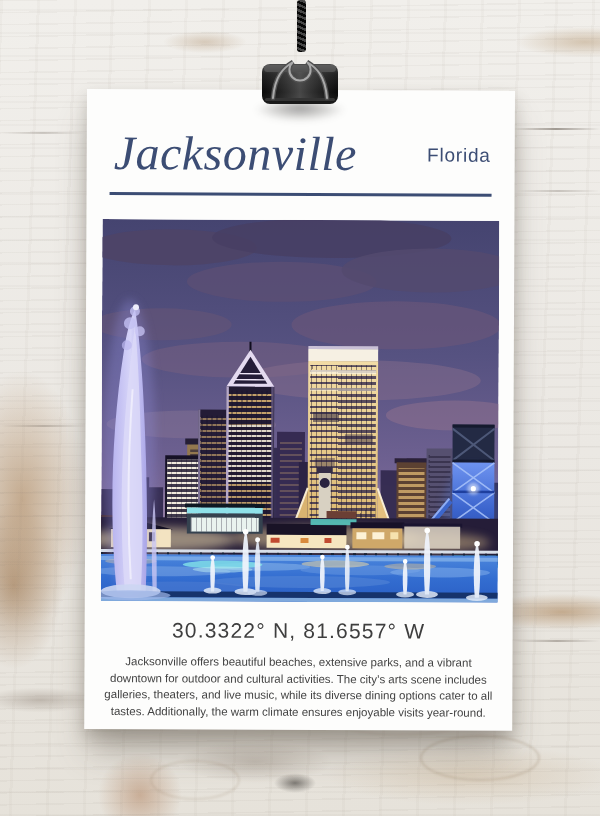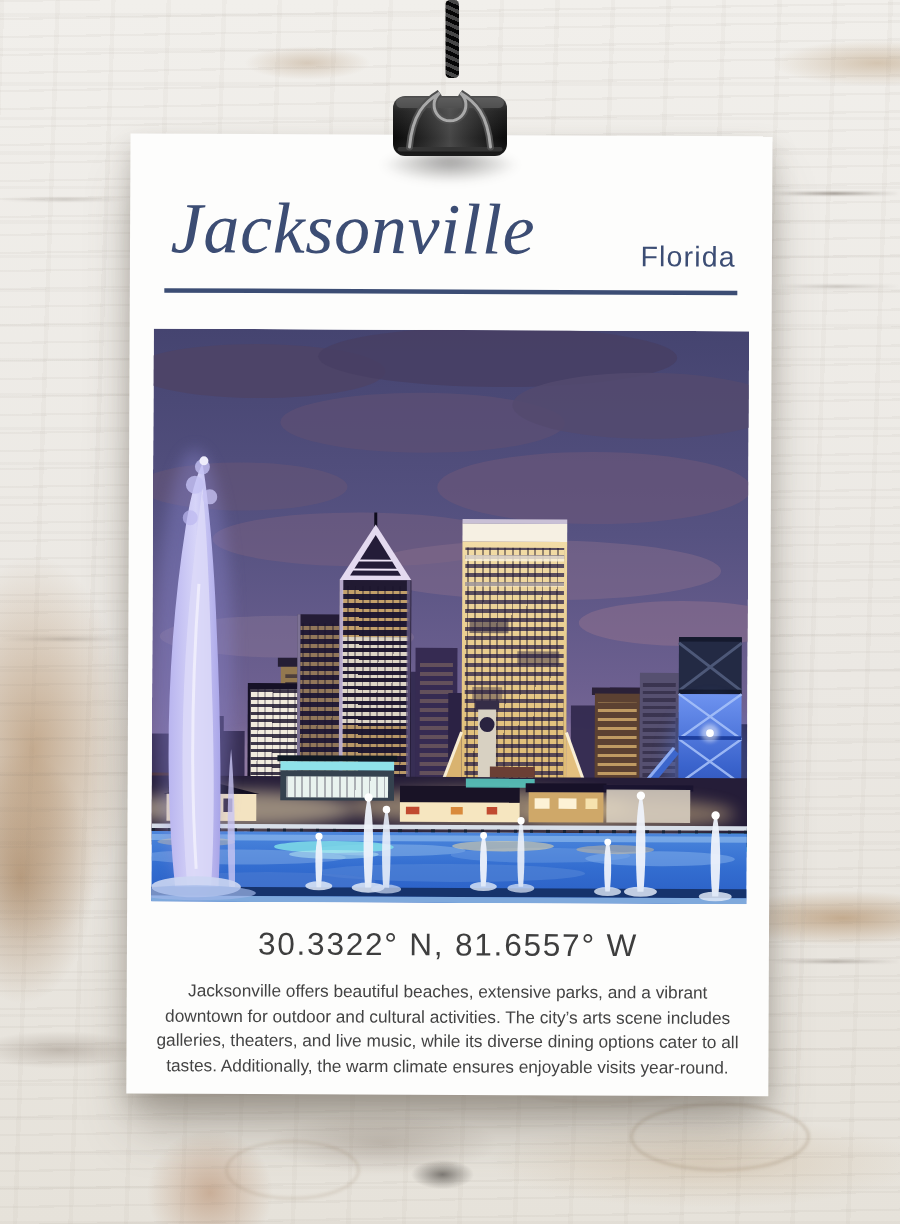--- a/index.html
+++ b/index.html
@@ -34,21 +34,21 @@
     background:linear-gradient(90deg, rgba(95,85,75,0), rgba(95,85,75,.55), rgba(95,85,75,0));}
   .grain-swirl{position:absolute;border:2px solid rgba(150,130,105,.28);border-radius:50%;filter:blur(1px);}
 
   
   .poster{position:absolute;left:87px;top:89px;width:428px;height:640px;background:#fdfdfc;
     transform:rotate(.25deg);transform-origin:top left;
     box-shadow:0 8px 16px rgba(95,86,74,.28), 0 26px 34px -6px rgba(95,86,74,.42);}
   .poster-header{position:absolute;left:0;top:0;width:100%;height:112px;}
   .poster-title{position:absolute;left:27px;top:40px;font-family:"Liberation Serif","DejaVu Serif",serif;
     font-style:italic;font-weight:500;font-size:48px;line-height:1;color:var(--accent);letter-spacing:.5px;}
-  .poster-region{position:absolute;right:24px;top:71px;font-size:19px;color:var(--accent);letter-spacing:.8px;}
+  .poster-region{position:absolute;right:24px;top:54px;font-size:19px;color:var(--accent);letter-spacing:.8px;}
   .title-rule{position:absolute;left:23px;top:103px;width:382px;height:3px;background:var(--accent);}
   .art-frame{position:absolute;left:16px;top:130px;width:397px;height:382px;overflow:hidden;}
   .art-frame svg{display:block;width:100%;height:100%;}
   .coords{position:absolute;left:0;top:529px;width:100%;text-align:center;font-size:21px;color:#3e3e3e;letter-spacing:1.2px;}
   .desc{position:absolute;left:19px;top:564px;width:390px;text-align:center;font-size:11.5px;line-height:1.44;color:var(--bodytext);}
 
   
   .cord{position:absolute;left:297px;top:0;width:9px;height:52px;border-radius:3px;
     background:repeating-linear-gradient(24deg,#060606 0 2.5px,#474747 2.5px 5px);}
   .clip-svg{position:absolute;left:255px;top:28px;width:90px;height:82px;}

